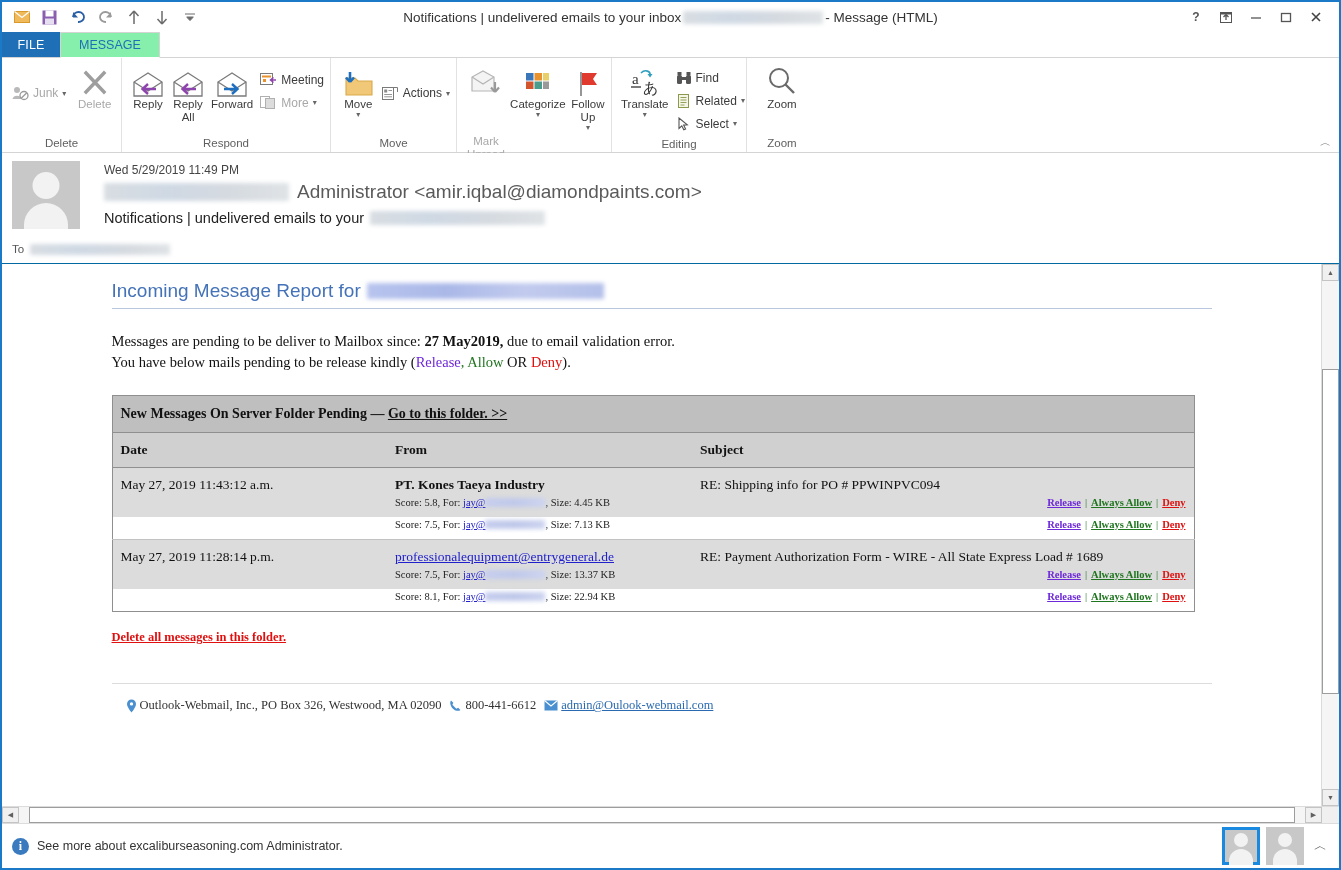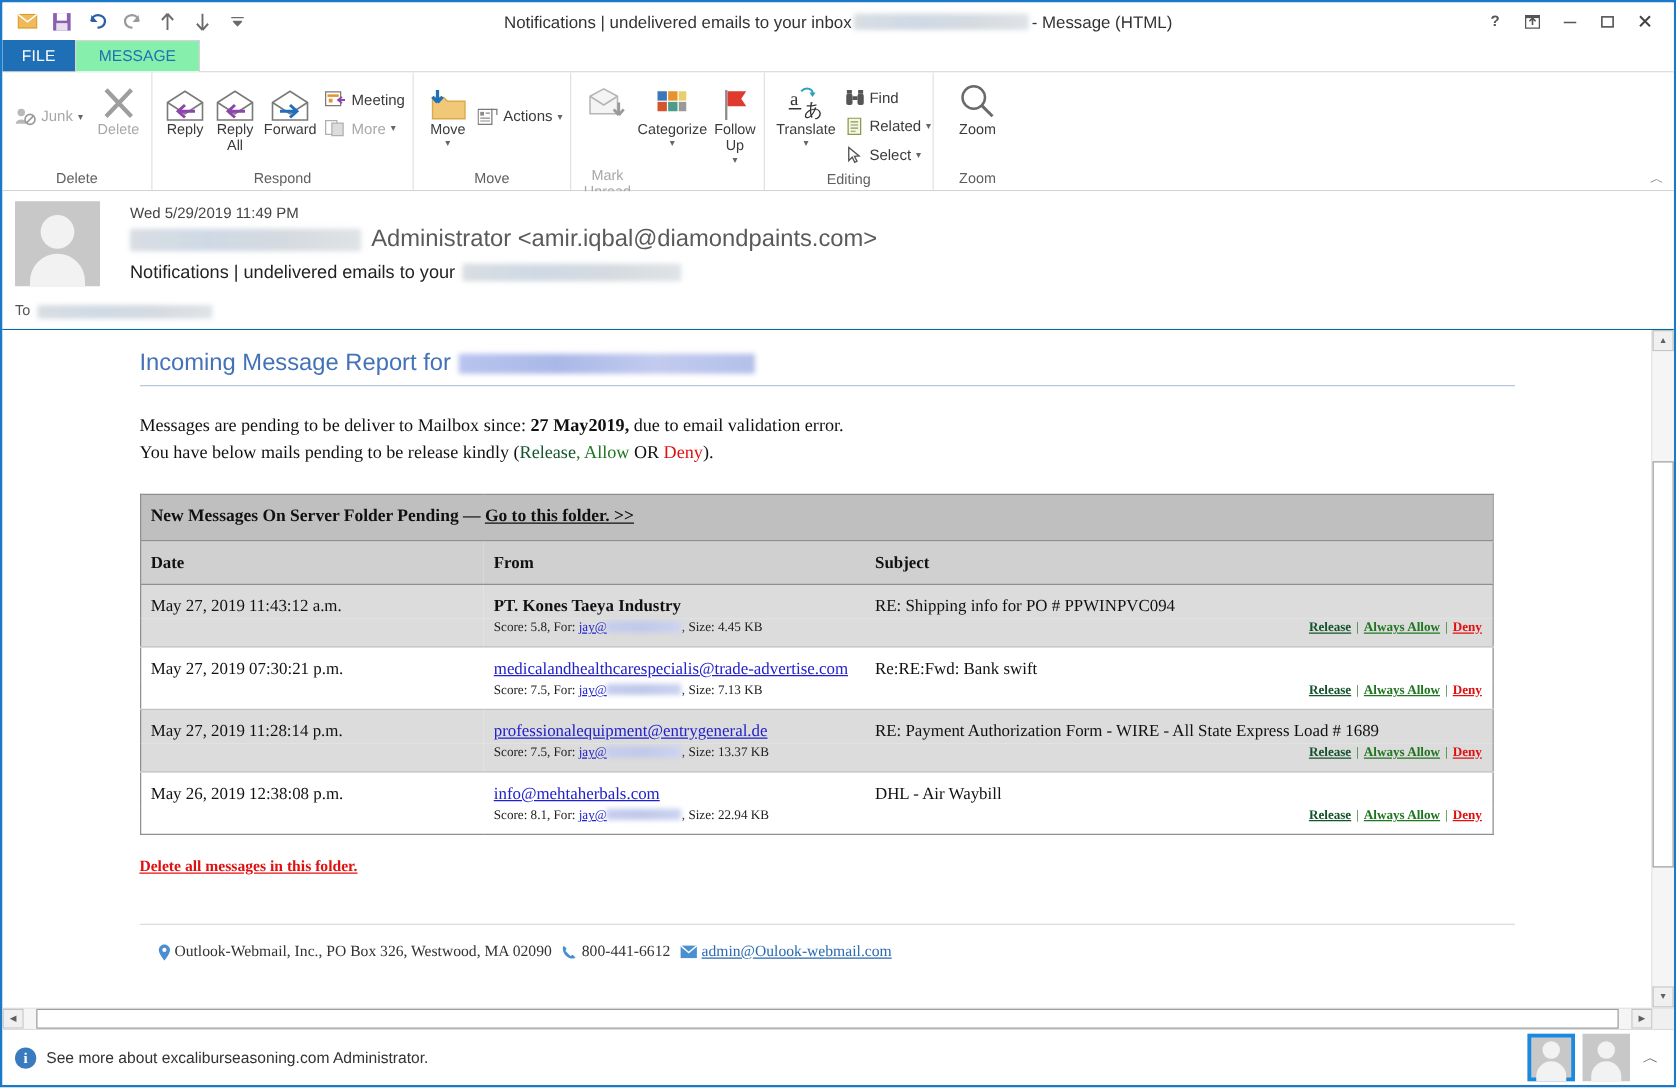--- a/index.html
+++ b/index.html
@@ -147,21 +147,21 @@
   .mailwrap { width: 1100px; margin: 0 auto; }
   .mail-h1 {
     font-size: 19px; color: #4472b8; font-weight: 400;
     padding-bottom: 6px; border-bottom: 1px solid #b9c7de;
     display: flex; align-items: center;
   }
   .mail-p {
     font-family: "Liberation Serif", serif;
     font-size: 14.5px; color: #111; margin-top: 22px; line-height: 1.45;
   }
-  .lnk-blue { color: #14532d; }
+  .lnk-blue { color: #6d28d9; }
   .lnk-green { color: #207520; }
   .lnk-red { color: #e01010; }
 
   table.msgtbl {
     width: 1082px; margin-top: 22px; border-collapse: collapse;
     border: 1px solid #8f8f8f; table-layout: fixed;
   }
   table.msgtbl td { vertical-align: top; }
   .tbl-title {
     background: #bfbfbf; font-family: "Liberation Serif", serif;
@@ -644,25 +644,20 @@
                 <span>For:</span>
                 <a href="#" class="from-link">jay@</a><span class="redact" style="width:60px;height:9px;vertical-align:-1px;background:linear-gradient(90deg,#c6cdee,#bfc8ea,#ccd3f0);"></span>,
                 <span>Size:</span>
                 <span>4.45 KB</span>
               </td>
               <td class="acts">
                 <a href="#" class="lnk-blue">Release</a><span class="sep">|</span><a href="#" class="lnk-green">Always Allow</a><span class="sep">|</span><a href="#" class="lnk-red">Deny</a>
               </td>
             </tr>
 
-            <tr class="row-main plain rowdiv">
-              <td>May 27, 2019 07:30:21 p.m.</td>
-              <td><a href="#" class="from-link">medicalandhealthcarespecialis@trade-advertise.com</a></td>
-              <td>Re:RE:Fwd: Bank swift</td>
-            </tr>
             <tr class="row-sub plain">
               <td></td>
               <td>
                 <span>Score:</span>
                 <span>7.5</span>,
                 <span>For:</span>
                 <a href="#" class="from-link">jay@</a><span class="redact" style="width:60px;height:9px;vertical-align:-1px;background:linear-gradient(90deg,#c6cdee,#bfc8ea,#ccd3f0);"></span>,
                 <span>Size:</span>
                 <span>7.13 KB</span>
               </td>
@@ -684,25 +679,20 @@
                 <span>For:</span>
                 <a href="#" class="from-link">jay@</a><span class="redact" style="width:60px;height:9px;vertical-align:-1px;background:linear-gradient(90deg,#c6cdee,#bfc8ea,#ccd3f0);"></span>,
                 <span>Size:</span>
                 <span>13.37 KB</span>
               </td>
               <td class="acts">
                 <a href="#" class="lnk-blue">Release</a><span class="sep">|</span><a href="#" class="lnk-green">Always Allow</a><span class="sep">|</span><a href="#" class="lnk-red">Deny</a>
               </td>
             </tr>
 
-            <tr class="row-main plain rowdiv">
-              <td>May 26, 2019 12:38:08 p.m.</td>
-              <td><a href="#" class="from-link">info@mehtaherbals.com</a></td>
-              <td>DHL - Air Waybill</td>
-            </tr>
             <tr class="row-sub plain">
               <td></td>
               <td>
                 <span>Score:</span>
                 <span>8.1</span>,
                 <span>For:</span>
                 <a href="#" class="from-link">jay@</a><span class="redact" style="width:60px;height:9px;vertical-align:-1px;background:linear-gradient(90deg,#c6cdee,#bfc8ea,#ccd3f0);"></span>,
                 <span>Size:</span>
                 <span>22.94 KB</span>
               </td>

